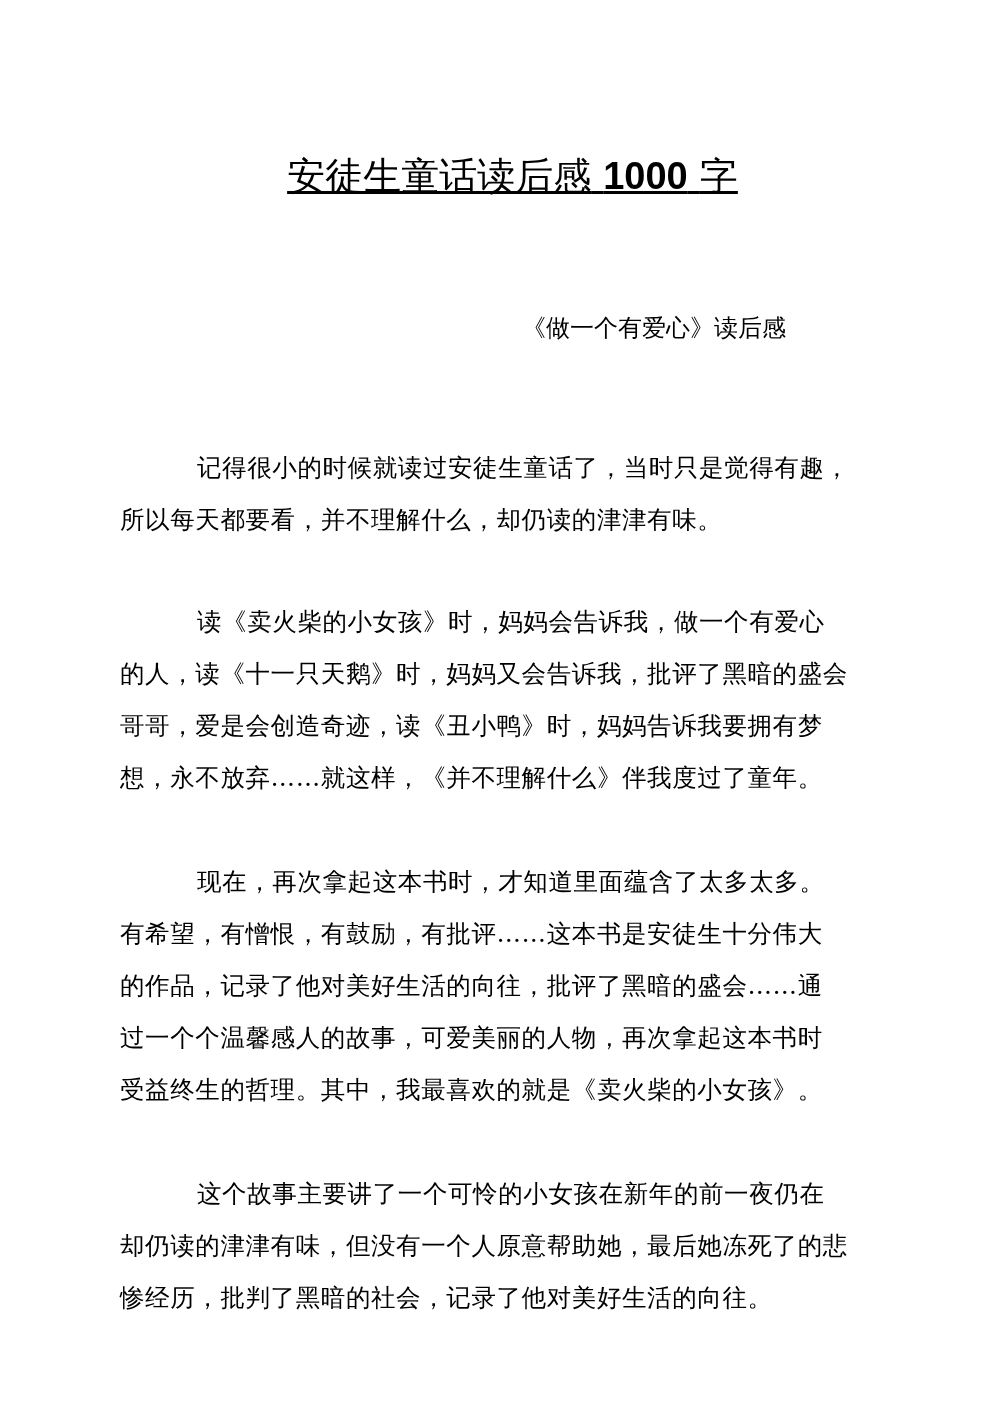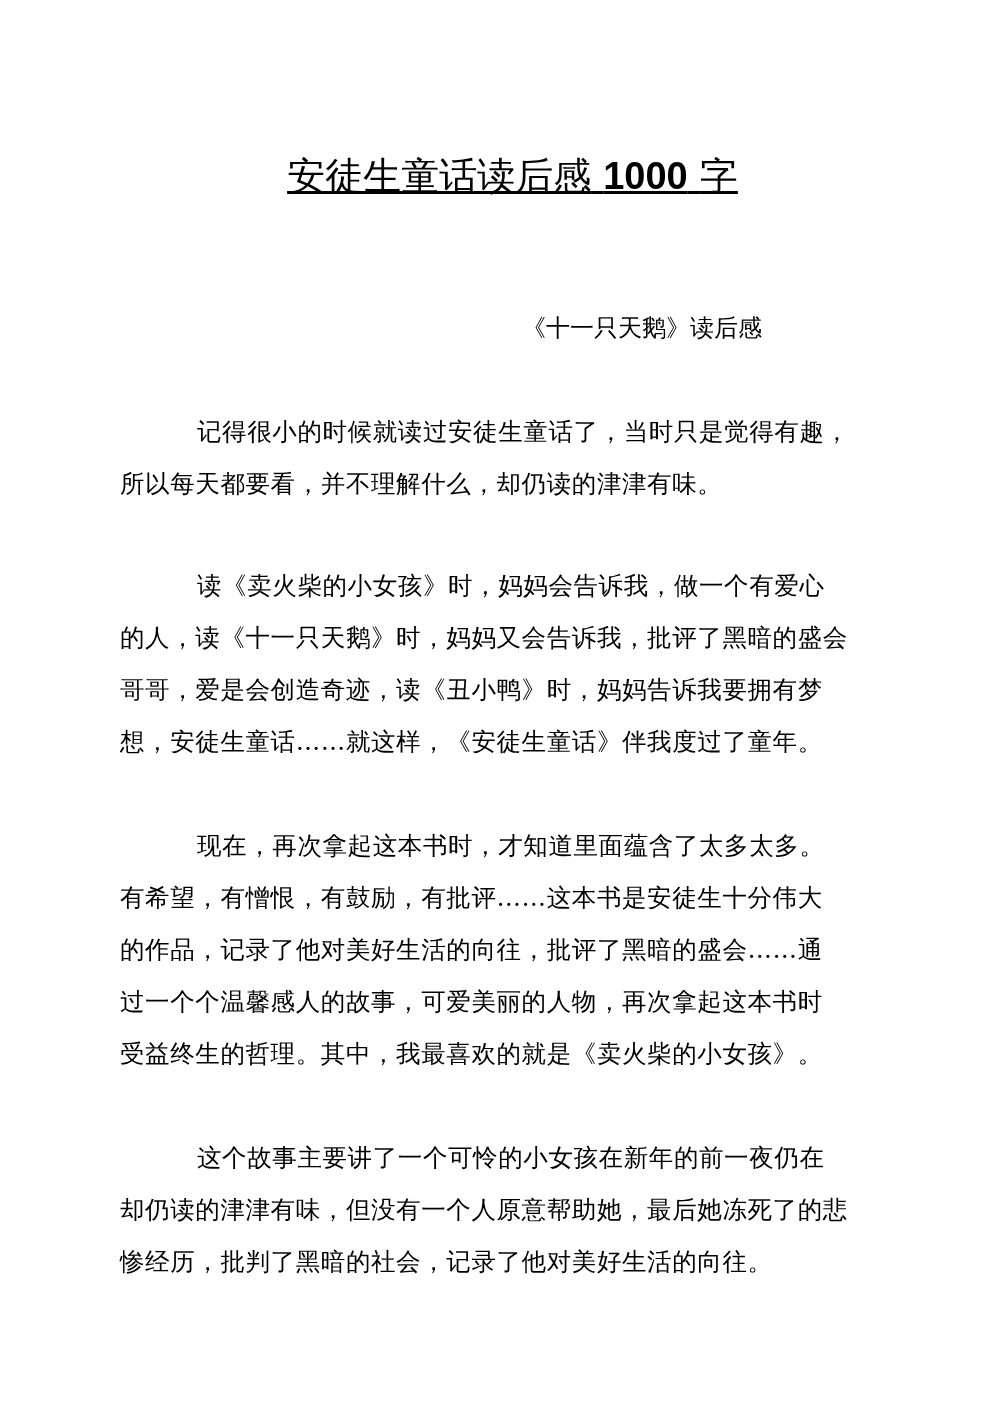--- a/index.html
+++ b/index.html
@@ -2,43 +2,43 @@
 <html><head>
 <meta charset="utf-8">
 <style>
   html, body { margin: 0; padding: 0; background: #ffffff; }
   body { width: 993px; height: 1404px; position: relative; overflow: hidden;
          font-family: "DejaVu Serif", "Liberation Serif", serif; color: #000; }
   .title { position: absolute; top: 134px; left: 0; width: 993px; text-align: center;
            font-size: 38px; line-height: 52px; white-space: nowrap; }
   .title .num { font-family: "Liberation Sans", "DejaVu Sans", sans-serif; font-weight: bold; }
   .subtitle { position: absolute; top: 310px; left: 522px; font-size: 24px; line-height: 36px; white-space: nowrap; }
-  .line { position: absolute; left: 120px; font-size: 24.5px; line-height: 36px; white-space: nowrap; letter-spacing: 0.6px; }
+  .line { position: absolute; left: 120px; font-size: 24.5px; line-height: 36px; white-space: nowrap; letter-spacing: 0.6px; margin-top: 36px; }
   .line.indent { left: 197px; }
 </style>
 </head>
 <body>
 
 <div>
   <h1 class="title" style="margin:16px;font-weight:normal;text-decoration:underline;">
     <span>安徒生童话读后感</span><span> </span><span class="num">1000</span><span> </span><span>字</span>
   </h1>
 
-  <div class="subtitle">《十一只天鹅》读后感</div>
+  <div class="subtitle">《做一个有爱心》读后感</div>
 
   <div>
     <div class="line indent" style="top:414px">记得很小的时候就读过安徒生童话了，当时只是觉得有趣，</div>
     <div class="line" style="top:466px">所以每天都要看，并不理解什么，却仍读的津津有味。</div>
   </div>
 
   <div>
     <div class="line indent" style="top:568px">读《卖火柴的小女孩》时，妈妈会告诉我，做一个有爱心</div>
     <div class="line" style="top:620px">的人，读《十一只天鹅》时，妈妈又会告诉我，批评了黑暗的盛会</div>
     <div class="line" style="top:672px">哥哥，爱是会创造奇迹，读《丑小鸭》时，妈妈告诉我要拥有梦</div>
-    <div class="line" style="top:724px">想，安徒生童话……就这样，《安徒生童话》伴我度过了童年。</div>
+    <div class="line" style="top:724px">想，永不放弃……就这样，《并不理解什么》伴我度过了童年。</div>
   </div>
 
   <div>
     <div class="line indent" style="top:828px">现在，再次拿起这本书时，才知道里面蕴含了太多太多。</div>
     <div class="line" style="top:880px">有希望，有憎恨，有鼓励，有批评……这本书是安徒生十分伟大</div>
     <div class="line" style="top:932px">的作品，记录了他对美好生活的向往，批评了黑暗的盛会……通</div>
     <div class="line" style="top:984px">过一个个温馨感人的故事，可爱美丽的人物，再次拿起这本书时</div>
     <div class="line" style="top:1036px">受益终生的哲理。其中，我最喜欢的就是《卖火柴的小女孩》。</div>
   </div>
 

